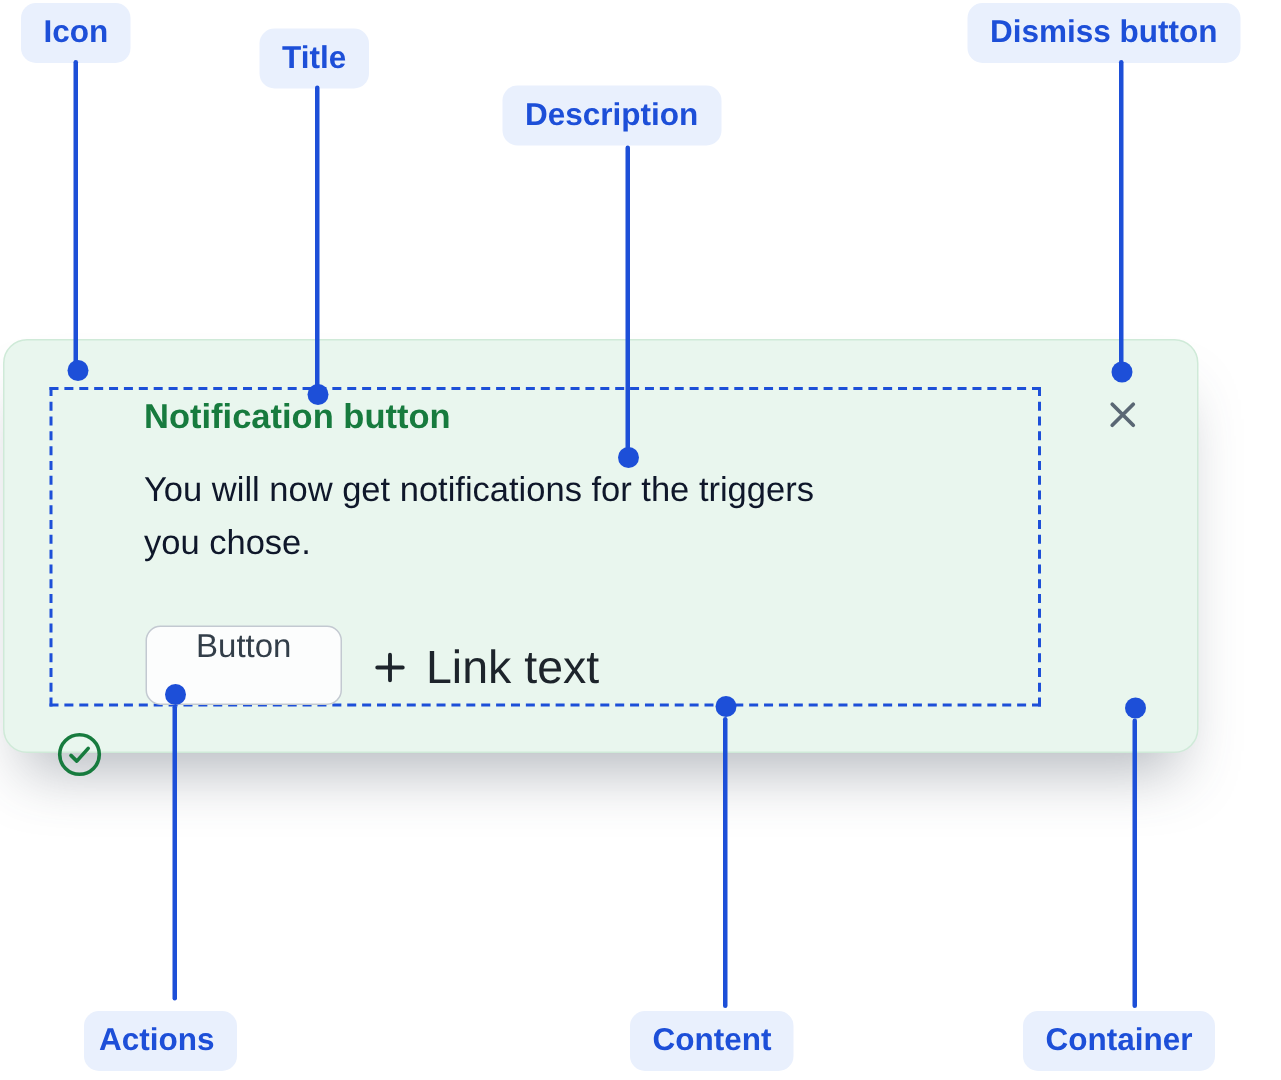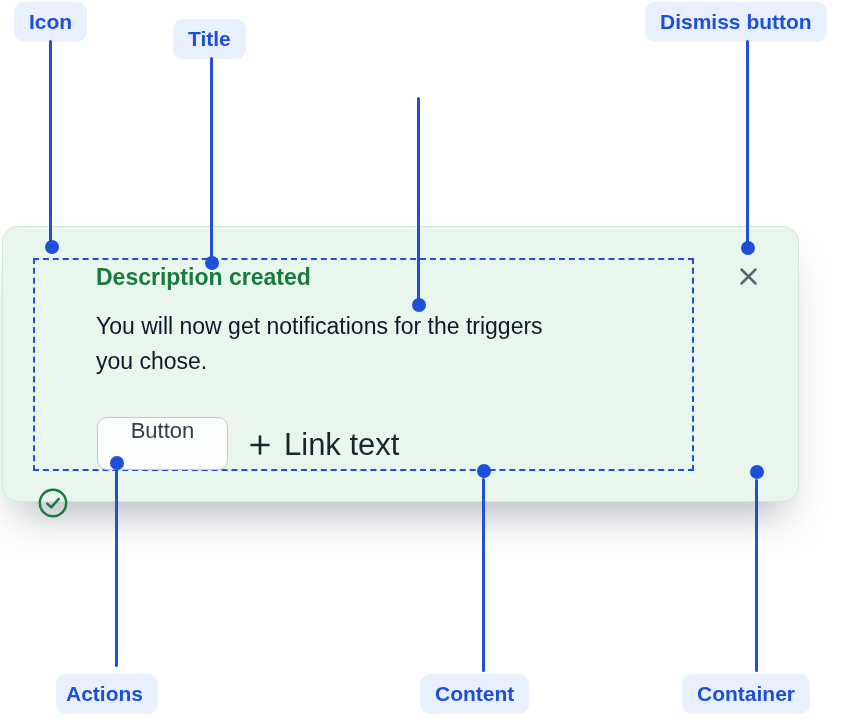--- a/index.html
+++ b/index.html
@@ -117,21 +117,21 @@
     <span class="success-icon">
       <svg width="30" height="30" viewBox="0 0 30 30" fill="none">
         <circle cx="15" cy="15" r="13.2" stroke="#177B3E" stroke-width="2.4"></circle>
         <path d="M9.3 15.6 L13.2 19.4 L20.8 10.9" stroke="#177B3E" stroke-width="2.4" stroke-linecap="round" stroke-linejoin="round"></path>
       </svg>
     </span>
   </div>
 
   <div class="content-outline"></div>
 
-  <div class="card-title">Description created</div>
+  <div class="card-title">Notification button</div>
 
   <div class="card-desc">You will now get notifications for the triggers<br>you chose.</div>
 
   <button class="action-btn">
     <span>Button</span>
   </button>
 
   <a class="action-link">
     <span style="display:flex;">
       <svg width="26" height="26" viewBox="0 0 26 26" fill="none">
@@ -150,20 +150,21 @@
   </button>
 
   <span class="pill" style="left:14px; top:2px;text-align:center;">Icon</span>
   <div class="cline" style="left:49px; top:40px; height:203px;"></div>
   <div class="cdot" style="left:45px; top:240px;"></div>
 
   <span class="pill" style="left:173px; top:19px;">Title</span>
   <div class="cline" style="left:210px; top:57px; height:202px;"></div>
   <div class="cdot" style="left:205px; top:256px;"></div>
 
+  <span class="pill" style="left:335px; top:57px;">Description</span>
   <div class="cline" style="left:417px; top:97px; height:204px;"></div>
   <div class="cdot" style="left:412px; top:298px;"></div>
 
   <span class="pill" style="left:645px; top:2px;">Dismiss button</span>
   <div class="cline" style="left:746px; top:40px; height:204px;"></div>
   <div class="cdot" style="left:741px; top:241px;"></div>
 
   <div class="cdot" style="left:110px; top:456px;"></div>
   <div class="cline" style="left:115px; top:470px; height:197px;"></div>
   <span class="pill" style="left:56px; top:674px;padding-left:10px;">Actions</span>

